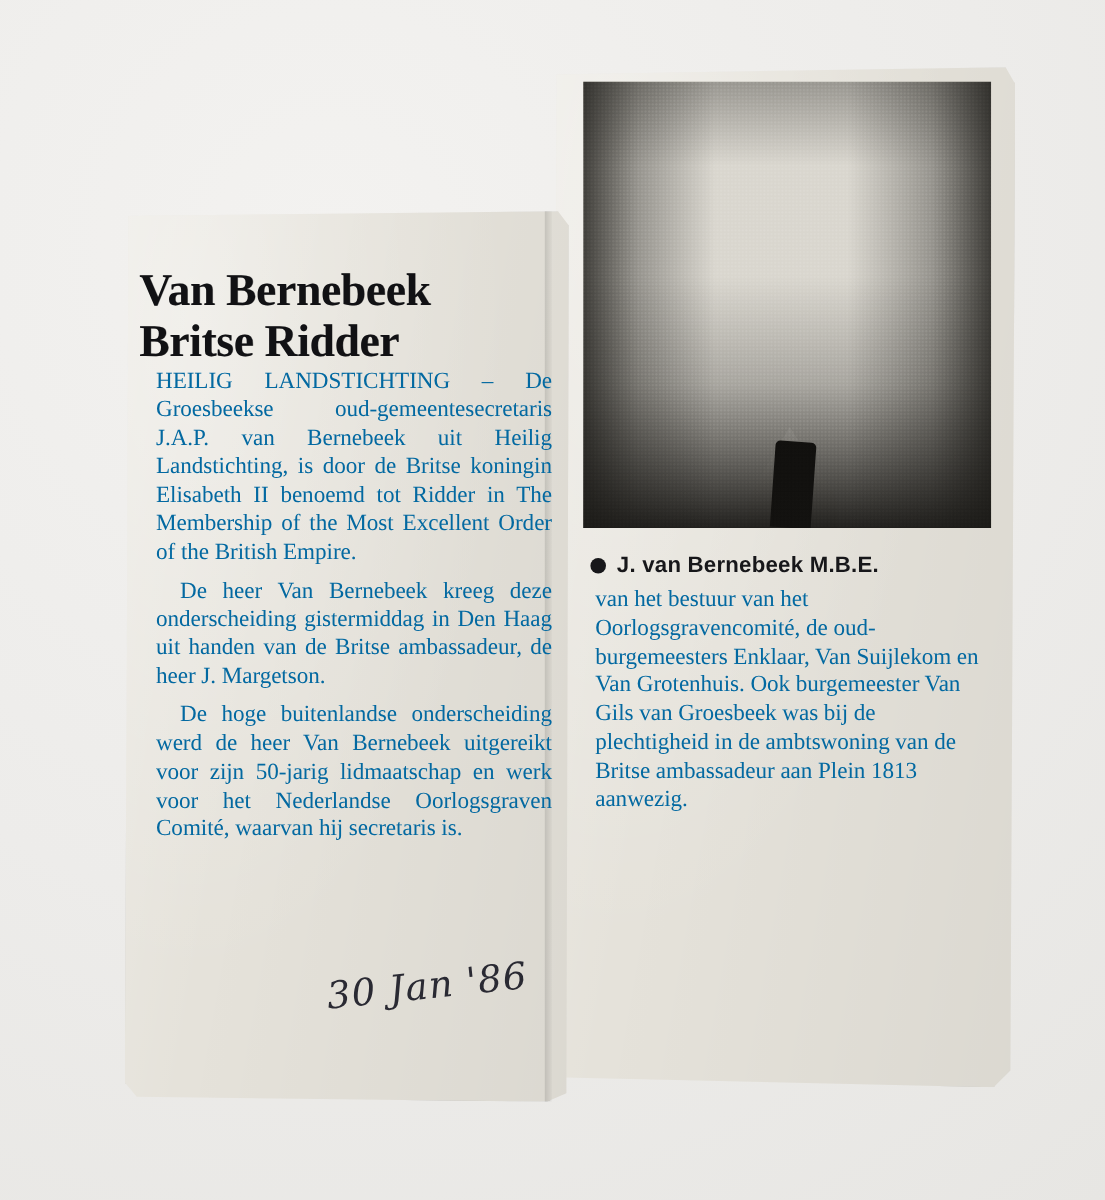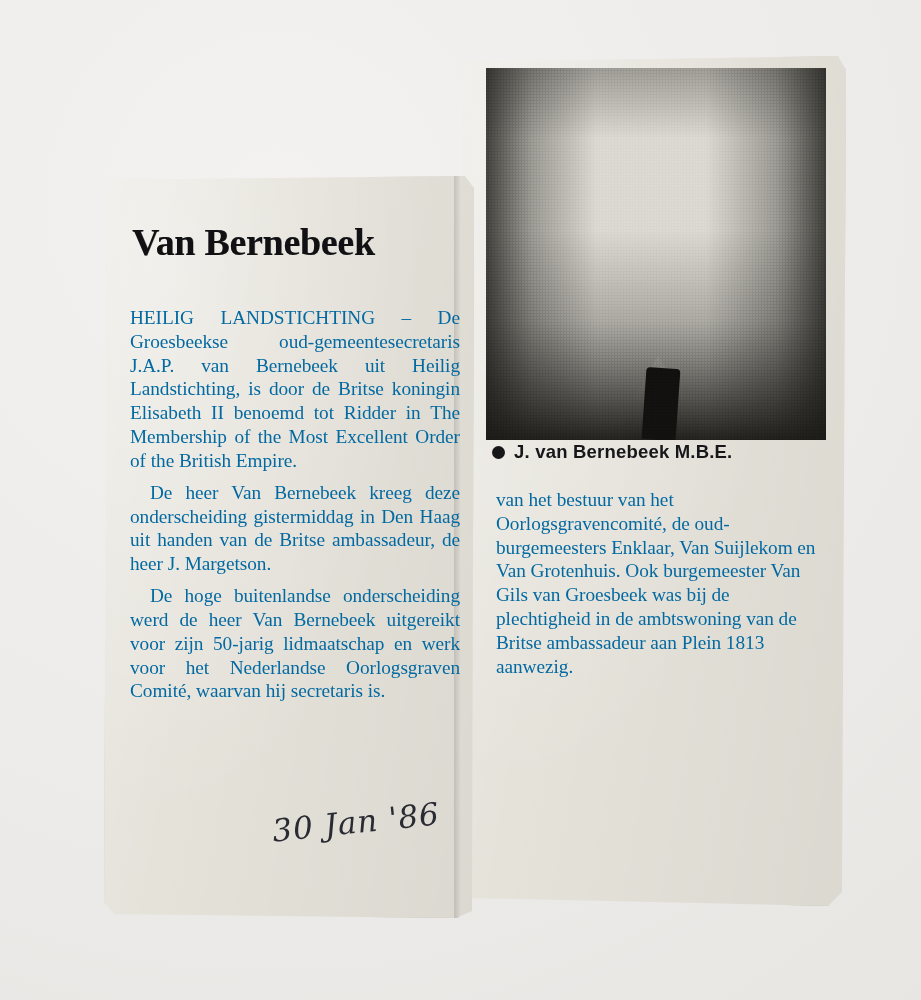--- a/index.html
+++ b/index.html
@@ -65,21 +65,21 @@
   }
 
   
   .col {
     position: absolute;
     color: #0369a1;
   }
 
   #headline {
     position: absolute;
-    left: 28px;
+    left: 12px;
     top: 140px;
     width: 340px;
     font-family: "Liberation Serif", serif;
     font-weight: bold;
     font-size: 38px;
     line-height: 1.12;
     letter-spacing: -0.3px;
     color: #111114;
     text-shadow: 0.4px 0 0 rgba(0,0,0,0.35);
   }
@@ -169,21 +169,21 @@
     left: 138px; top: 288px;
     width: 74px; height: 84px;
     background: linear-gradient(180deg,#e9e6de 0%, #cfcbc1 100%);
     clip-path: polygon(34px 0, 74px 60px, 74px 84px, 0 84px, 0 58px);
   }
 
   
   #caption {
     position: absolute;
     left: 388px;
-    top: 385px;
+    top: 404px;
     width: 330px;
     font-family: "Liberation Sans", sans-serif;
     font-weight: bold;
     font-size: 18.5px;
     letter-spacing: 0.2px;
     color: #17171a;
     display: flex;
     align-items: center;
     gap: 9px;
   }
@@ -240,20 +240,21 @@
     <div id="photo-dots"></div>
   </div>
 
   <div id="caption">
     <span id="caption-bullet"></span>
     <span>J. van Bernebeek M.B.E.</span>
   </div>
 
   <h1 id="headline">
     <span class="hl-line">Van Bernebeek</span>
+    <span class="hl-line">Britse Ridder</span>
   </h1>
 
   <div class="col" id="lead-col">
     <p>HEILIG LANDSTICHTING – De Groesbeekse oud-gemeentesecretaris J.A.P. van Bernebeek uit Heilig Landstichting, is door de Britse koningin Elisabeth II benoemd tot Ridder in The Membership of the Most Excellent Order of the British Empire.</p>
     <p>De heer Van Bernebeek kreeg deze onderscheiding gistermiddag in Den Haag uit handen van de Britse ambassadeur, de heer J. Margetson.</p>
     <p>De hoge buitenlandse onderscheiding werd de heer Van Bernebeek uitgereikt voor zijn 50-jarig lidmaatschap en werk voor het Nederlandse Oorlogsgraven Comité, waarvan hij secretaris is.</p>
   </div>
 
   <div class="col" id="right-col">
     <p>van het bestuur van het Oorlogsgravencomité, de oud-burgemeesters Enklaar, Van Suijlekom en Van Grotenhuis. Ook burgemeester Van Gils van Groesbeek was bij de plechtigheid in de ambtswoning van de Britse ambassadeur aan Plein 1813 aanwezig.</p>

